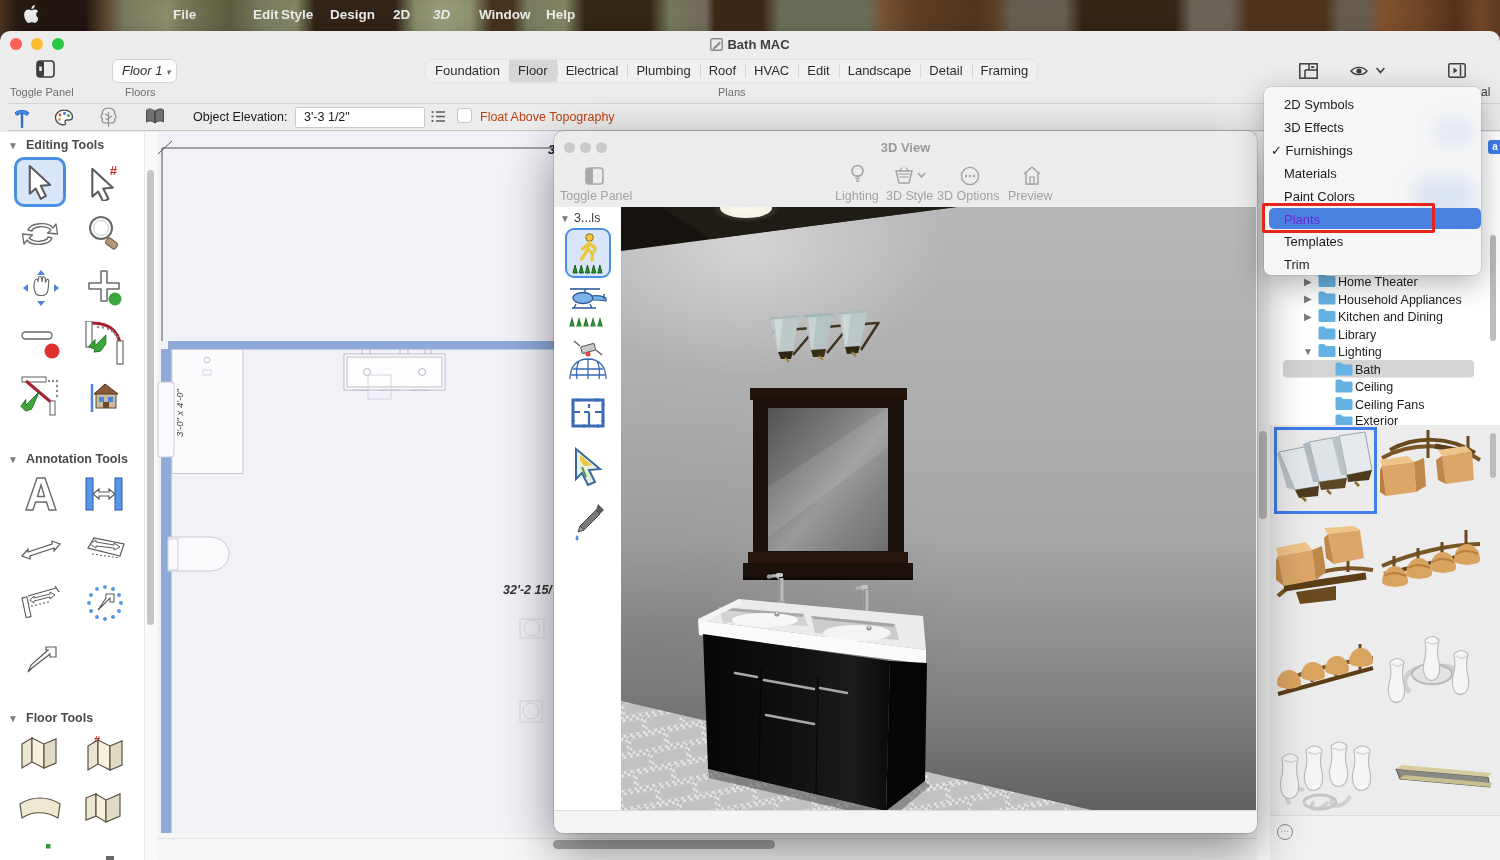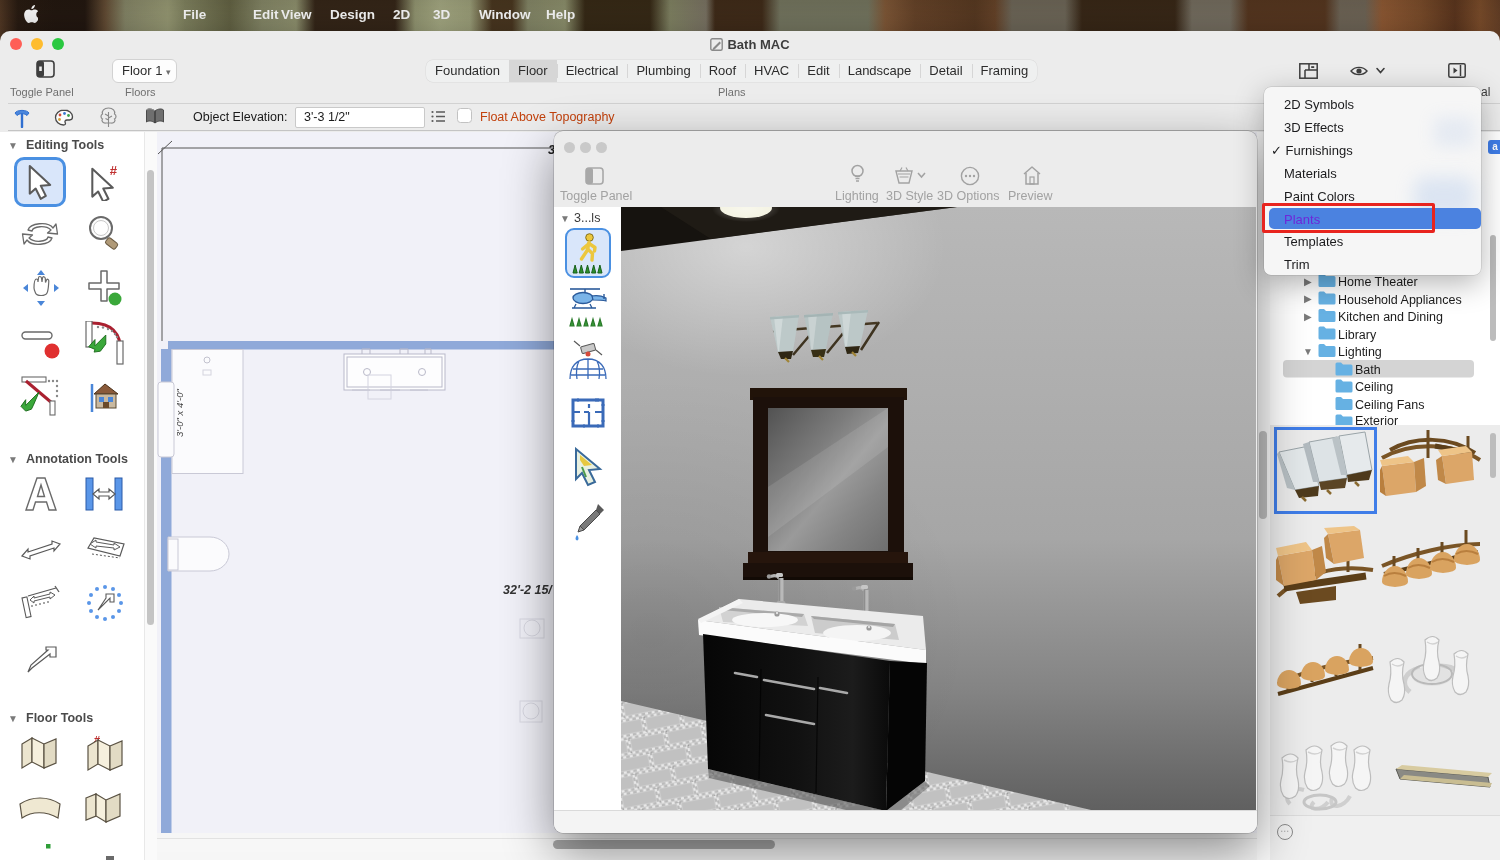--- a/index.html
+++ b/index.html
@@ -65,46 +65,46 @@
 
 </style>
 </head>
 <body>
 <div id="stage">
   <div id="desktop"></div>
   <div id="menubar">
     <svg style="position:absolute; left:23px; top:5px;" width="15" height="18" viewBox="0 0 12.6 15.5">
       <path d="M11.6 10.9c0-2 1.6-3 1.7-3.1-0.9-1.4-2.4-1.6-2.9-1.6-1.2-0.1-2.4 0.7-3 0.7-0.6 0-1.6-0.7-2.6-0.7-1.3 0-2.6 0.8-3.3 2-1.4 2.4-0.4 6 1 8 0.7 1 1.5 2.1 2.5 2 1 0 1.4-0.6 2.6-0.6 1.2 0 1.6 0.6 2.6 0.6 1.1 0 1.8-1 2.5-2 0.8-1.1 1.1-2.2 1.1-2.3 0 0-2.1-0.8-2.2-3zM9.6 4.8c0.5-0.7 0.9-1.6 0.8-2.5-0.8 0-1.7 0.5-2.3 1.2-0.5 0.6-0.9 1.5-0.8 2.4 0.9 0.1 1.8-0.5 2.3-1.1z" fill="#f5f5f5" transform="translate(0,-2.2) scale(0.97)"></path>
     </svg>
-    <span class="b" style="left:183px;">File</span>
+    <span class="b" style="left:173px;">File</span>
     <span class="b" style="left:233px;padding-left:20px;">Edit</span>
-    <span class="b" style="left:281px;">View</span>
+    <span class="b" style="left:281px;">Style</span>
     <span class="b" style="left:330px;">Design</span>
     <span class="b" style="left:393px;">2D</span>
-    <span class="b" style="left:433px;">3D</span>
+    <span class="b" style="left:433px;font-style:italic;">3D</span>
     <span class="b" style="left:479px;">Window</span>
     <span class="b" style="left:546px;">Help</span>
   </div>
 
   <div id="win">
     <div class="tl" style="left:9.5px; background:#ff5f57; top:7px;"></div>
     <div class="tl" style="left:30.5px; background:#febc2f; top:7px;"></div>
     <div class="tl" style="left:51.5px; background:#2ac840; top:7px;"></div>
     <div id="title" style="top:6px;"><svg style="vertical-align:-2px; margin-right:4px;" width="13" height="13" viewBox="0 0 13 13">
           <rect x="0.8" y="0.8" width="11.4" height="11.4" rx="1.5" fill="none" stroke="#8a8a8a" stroke-width="1.4"></rect>
           <path d="M3 10 L9.5 3.5 L11 5 L4.5 11.5 Z M3 10 l-0.6 2.2 L4.6 11.6 Z" fill="#8a8a8a"></path>
         </svg>Bath MAC</div>
 
     <div id="row1" class="abs" style="left:0; top:22px; width:1500px; height:50px;"></div>
     <svg class="abs" style="left:36px; top:29px;" width="19" height="23" viewBox="0 0 19 23">
       <rect x="1" y="1" width="17" height="16" rx="3" fill="none" stroke="#3e3e3e" stroke-width="1.6"></rect>
       <rect x="1" y="1" width="7" height="16" rx="2" fill="#3e3e3e"></rect>
       <rect x="3.2" y="6.5" width="2.6" height="4.5" fill="#ececec"></rect>
     </svg>
-    <div class="abs" style="left:112px; top:28px; width:65px; height:24px; background:#fdfdfd; border:1px solid #d2d2d2; border-radius:6px; font-size:13px; color:#2c2c2c; line-height:22px; padding-left:9px;">Floor 1 <span style="color:#6f6f6f; font-size:9px;">▾</span></div>
+    <div class="abs" style="left:112px; top:28px; width:65px; height:24px; background:#fdfdfd; border:1px solid #d2d2d2; border-radius:6px; font-size:13px; color:#2c2c2c; line-height:22px; padding-left:9px;font-style:italic;">Floor 1 <span style="color:#6f6f6f; font-size:9px;">▾</span></div>
 
     <svg class="abs" style="left:1299px; top:32px;" width="19" height="16" viewBox="0 0 19 16">
       <rect x="0.8" y="0.8" width="17.4" height="14.4" fill="none" stroke="#3e3e3e" stroke-width="1.5"></rect>
       <path d="M10 1 v6 M10 7 H18 M10 7 H6 M6 7 v8" stroke="#3e3e3e" stroke-width="1.5" fill="none"></path>
       <rect x="12.2" y="3.2" width="3" height="1.8" fill="#3e3e3e"></rect>
     </svg>
     <svg class="abs" style="left:1350px; top:34px;" width="36" height="12" viewBox="0 0 36 12">
       <path d="M1 6 C5 1.2, 13 1.2, 17 6 C13 10.8, 5 10.8, 1 6 Z" fill="none" stroke="#3e3e3e" stroke-width="1.4"></path>
       <circle cx="9" cy="6" r="2.6" fill="#3e3e3e"></circle>
       <path d="M27 3.5 L30.5 7.5 L34 3.5" fill="none" stroke="#3e3e3e" stroke-width="1.6" stroke-linecap="round"></path>
@@ -518,20 +518,21 @@
           <div class="abs" style="left:32px; top:3px; font-size:12.5px; color:#9e9e9e;">Search</div>
         </div>
       </div>
     </div>
   </div>
 
   <div id="view3d">
     <div class="tl" style="left:10px; top:11px; width:11px; height:11px; background:#c9c9c9;"></div>
     <div class="tl" style="left:26px; top:11px; width:11px; height:11px; background:#c9c9c9;"></div>
     <div class="tl" style="left:42px; top:11px; width:11px; height:11px; background:#c9c9c9;"></div>
+    <div class="abs" style="left:0; top:9px; width:703px; text-align:center; font-size:13px; font-weight:700; color:#9a9a9a;">3D View</div>
 
     <svg class="abs" style="left:31px; top:36px;" width="19" height="21" viewBox="0 0 19 21">
       <rect x="1" y="1" width="17" height="16" rx="3" fill="none" stroke="#a8a8a8" stroke-width="1.6"></rect>
       <rect x="1" y="1" width="7" height="16" rx="2" fill="#a8a8a8"></rect>
     </svg>
     <div class="lbl" style="left:6px; top:58px;">Toggle Panel</div>
     <svg class="abs" style="left:296px; top:33px;" width="15" height="22" viewBox="0 0 15 22">
       <circle cx="7.5" cy="7" r="5.5" fill="none" stroke="#a2a2a2" stroke-width="1.5"></circle>
       <path d="M5 12 h5 M5.5 14.5 h4 M6 17 h3" stroke="#a2a2a2" stroke-width="1.3"></path>
     </svg>

